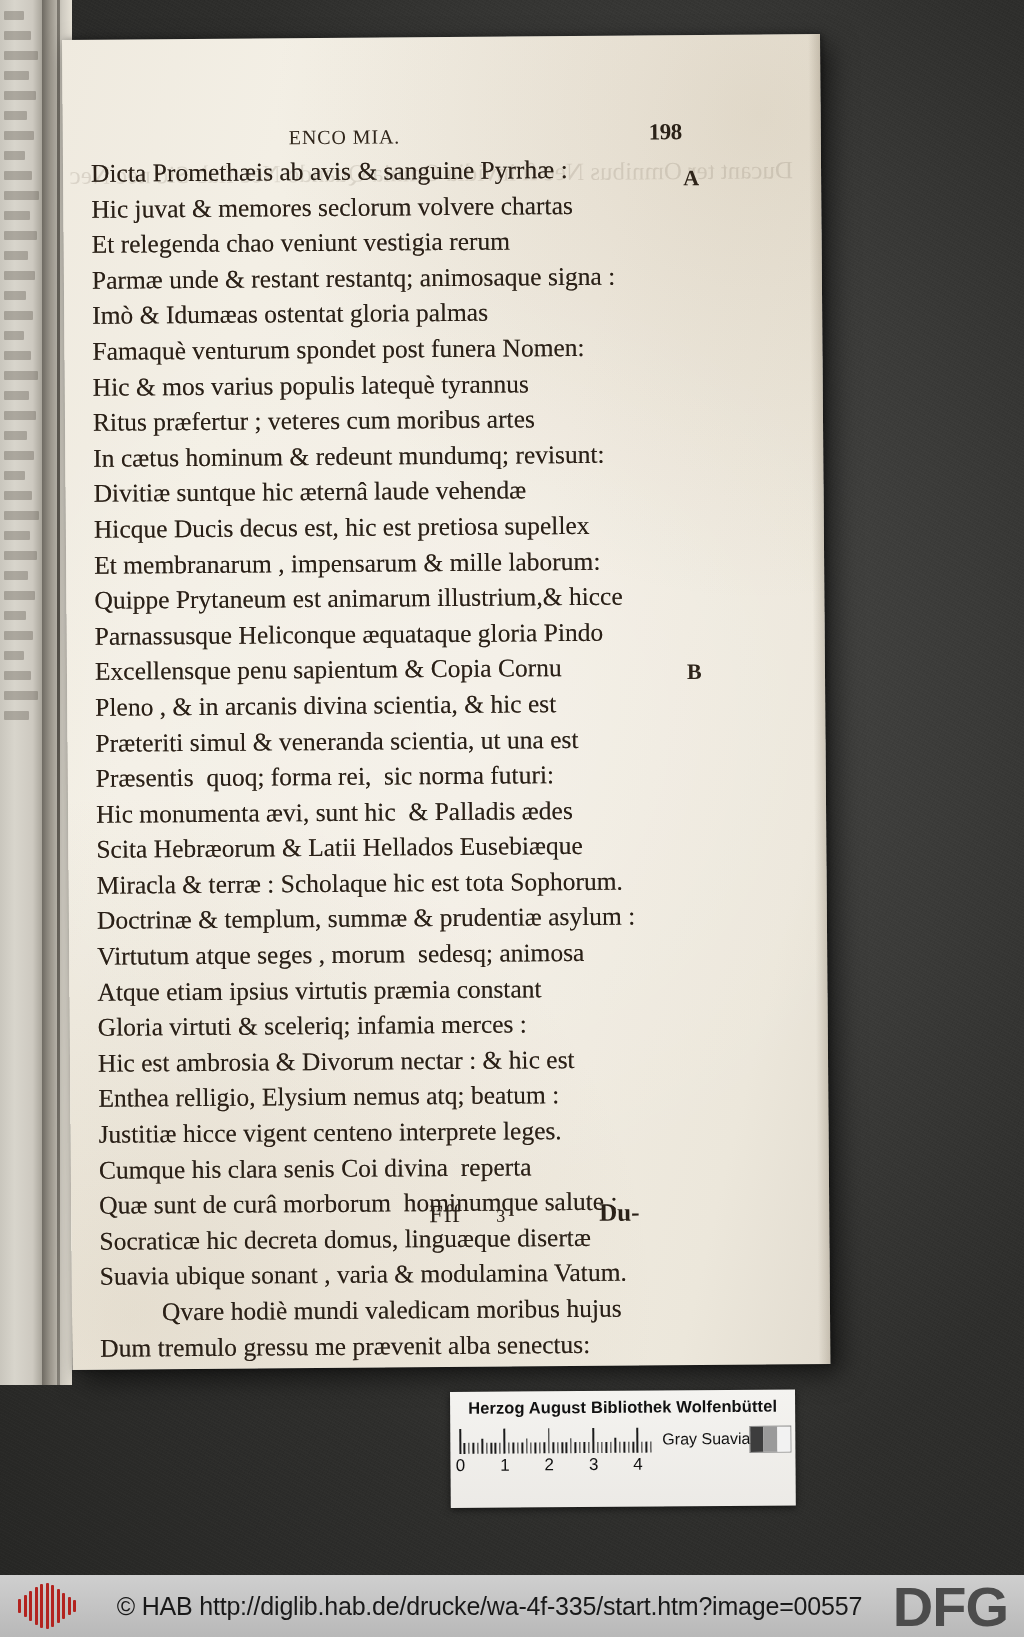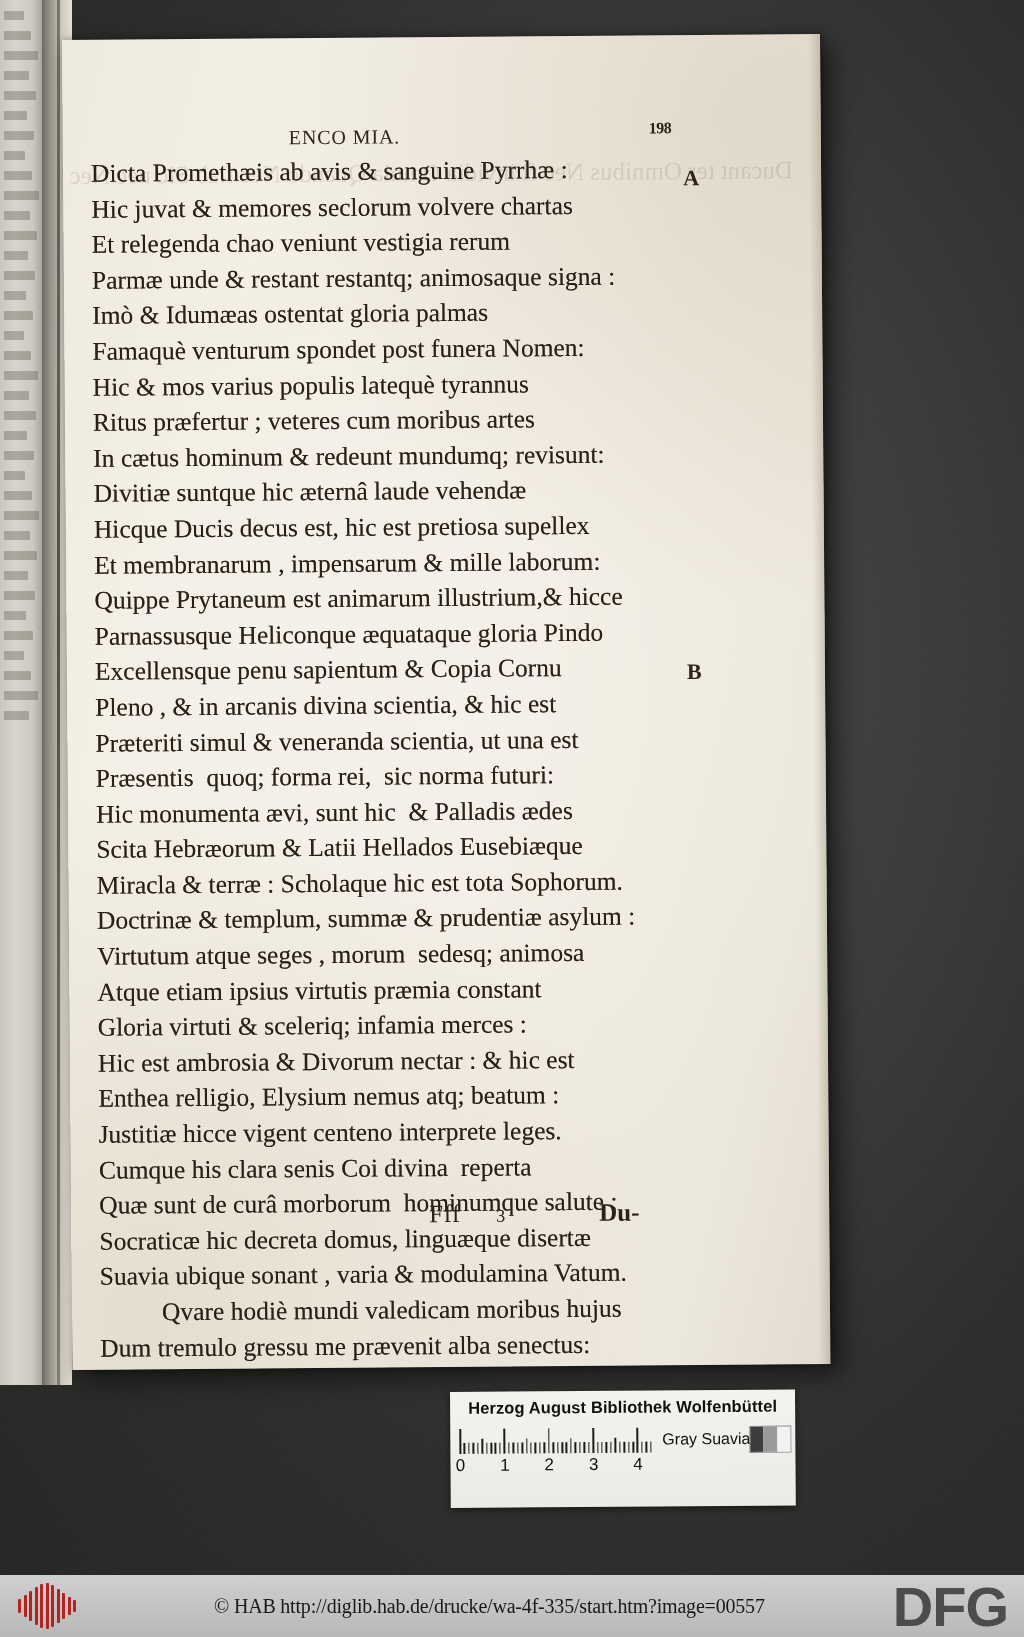--- a/index.html
+++ b/index.html
@@ -107,21 +107,21 @@
   #running-head {
     position: absolute;
     left: 198px; top: 0;
     font-size: 20px;
     letter-spacing: .9px;
     color: #30261b;
   }
   #page-number {
     position: absolute;
     left: 558px; top: -4px;
-    font-size: 16px;
+    font-size: 23px;
     font-weight: bold;
     letter-spacing: -.5px;
     color: #2b2218;
   }
   #verse-lines {
     position: absolute;
     left: 0; top: 28px;
     width: 700px;
   }
   .verse-line {
@@ -252,22 +252,22 @@
     gap: 2.5px;
   }
   .hab-bar {
     width: 3px;
     background: #b3231f;
     border-radius: 1px;
   }
   #footer-url {
     flex: 1 1 auto;
     text-align: center;
-    font-family: Liberation Serif, serif;
-    font-size: 20px;
+    font-family: Liberation Sans, sans-serif;
+    font-size: 25px;
     color: #191919;
     letter-spacing: -.2px;
     white-space: nowrap;
   }
   #dfg-logo {
     flex: none;
     margin-right: 16px;
     font-family: "Liberation Sans", sans-serif;
     font-weight: bold;
     font-size: 56px;

